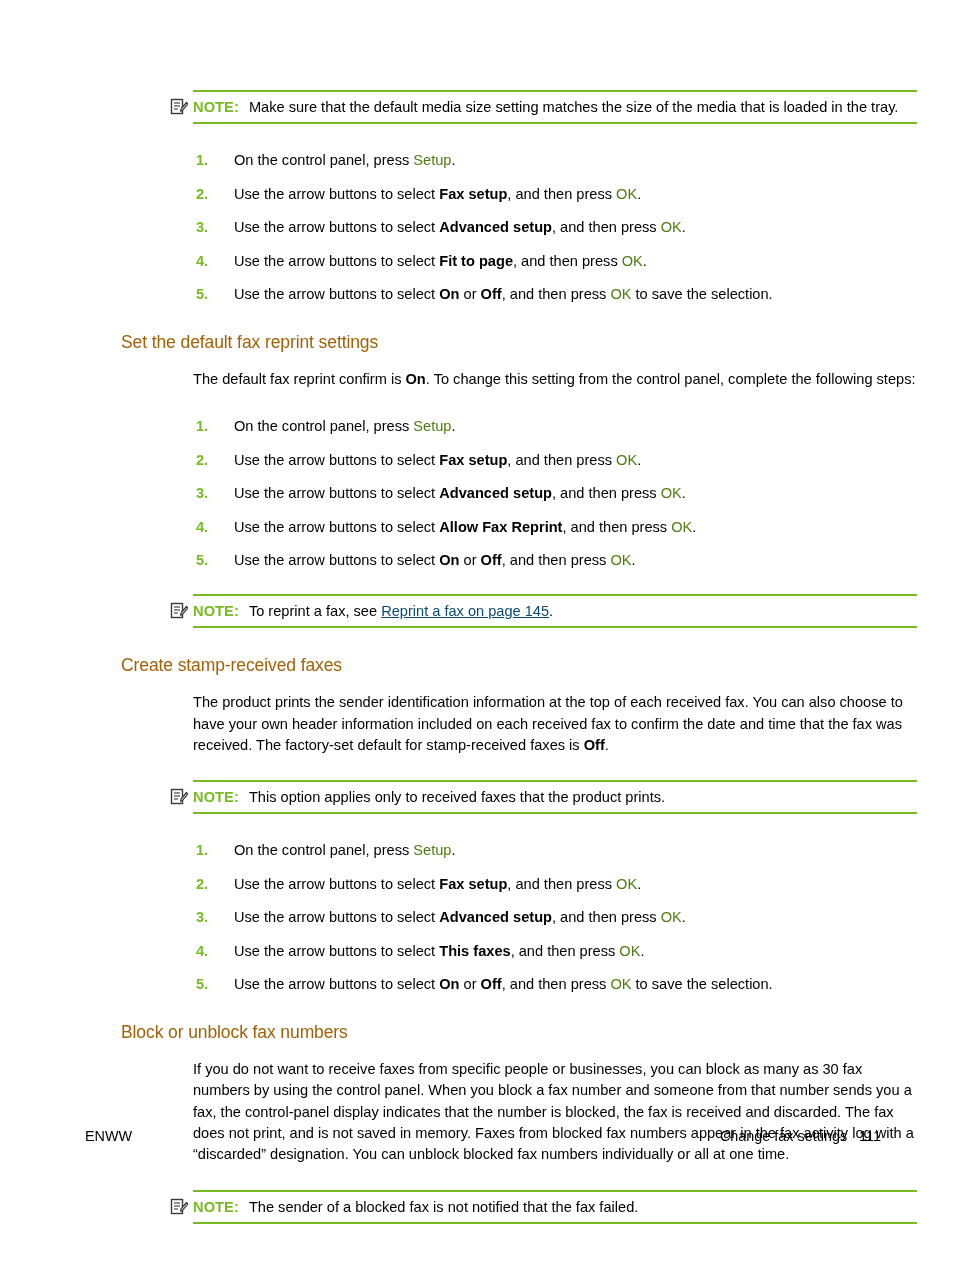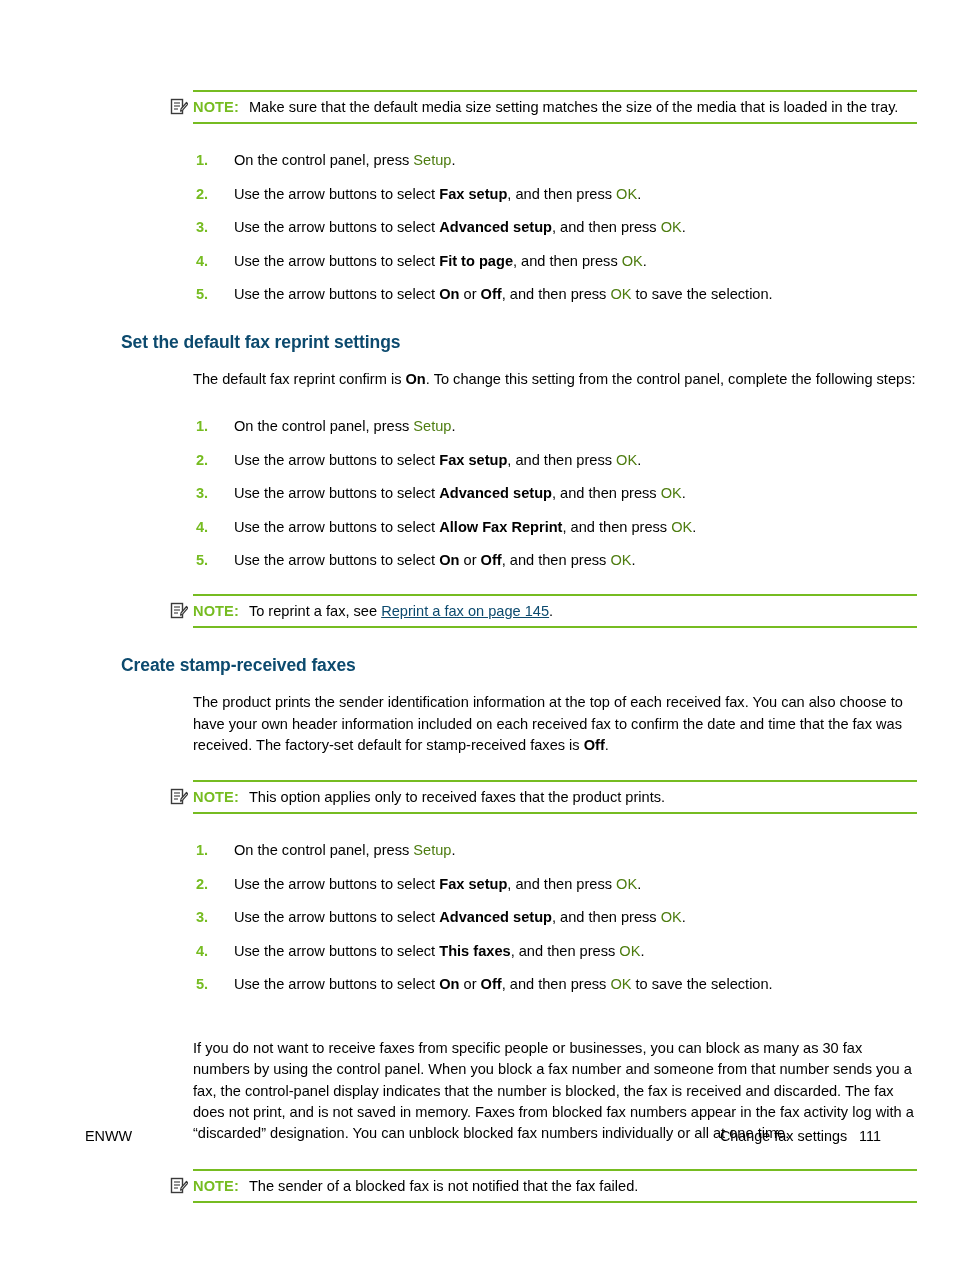--- a/index.html
+++ b/index.html
@@ -57,23 +57,23 @@
   }
   .note-label {
     color: #76bc21;
     font-weight: bold;
     letter-spacing: 0.1px;
   }
   .note-gap { display: inline-block; width: 10px; }
 
   
   h2.section-heading {
-    color: #0c4a6e;
+    color: #a16207;
     font-size: 17.5px;
-    font-weight: bold;
+    font-weight: normal;
     margin: 0;
     padding: 0;
     letter-spacing: -0.1px;
   }
 
   
   p.body-text {
     margin: 0;
     padding: 0;
     margin-left: 72px;
@@ -261,20 +261,21 @@
       <li>
         <span class="num">4.</span><span>Use the arrow buttons to select </span><span class="menu">This faxes</span><span>, and then press </span><span class="ui-key">OK</span><span>.</span>
       </li>
       <li>
         <span class="num">5.</span><span>Use the arrow buttons to select </span><span class="menu">On</span><span> or </span><span class="menu">Off</span><span>, and then press </span><span class="ui-key">OK</span><span> to save the selection.</span>
       </li>
     </ol>
 
     <div class="sp-list-to-head"></div>
 
+    <h2 class="section-heading">Block or unblock fax numbers</h2>
 
     <div class="sp-head-to-body"></div>
 
     <p class="body-text">If you do not want to receive faxes from specific people or businesses, you can block as many as 30 fax numbers by using the control panel. When you block a fax number and someone from that number sends you a fax, the control-panel display indicates that the number is blocked, the fax is received and discarded. The fax does not print, and is not saved in memory. Faxes from blocked fax numbers appear in the fax activity log with a “discarded” designation. You can unblock blocked fax numbers individually or all at one time.</p>
 
     <div class="sp-body-to-note"></div>
 
     <div class="note">
       <span class="note-icon">
         <svg width="18" height="19" viewBox="0 0 18 19" xmlns="http://www.w3.org/2000/svg">

